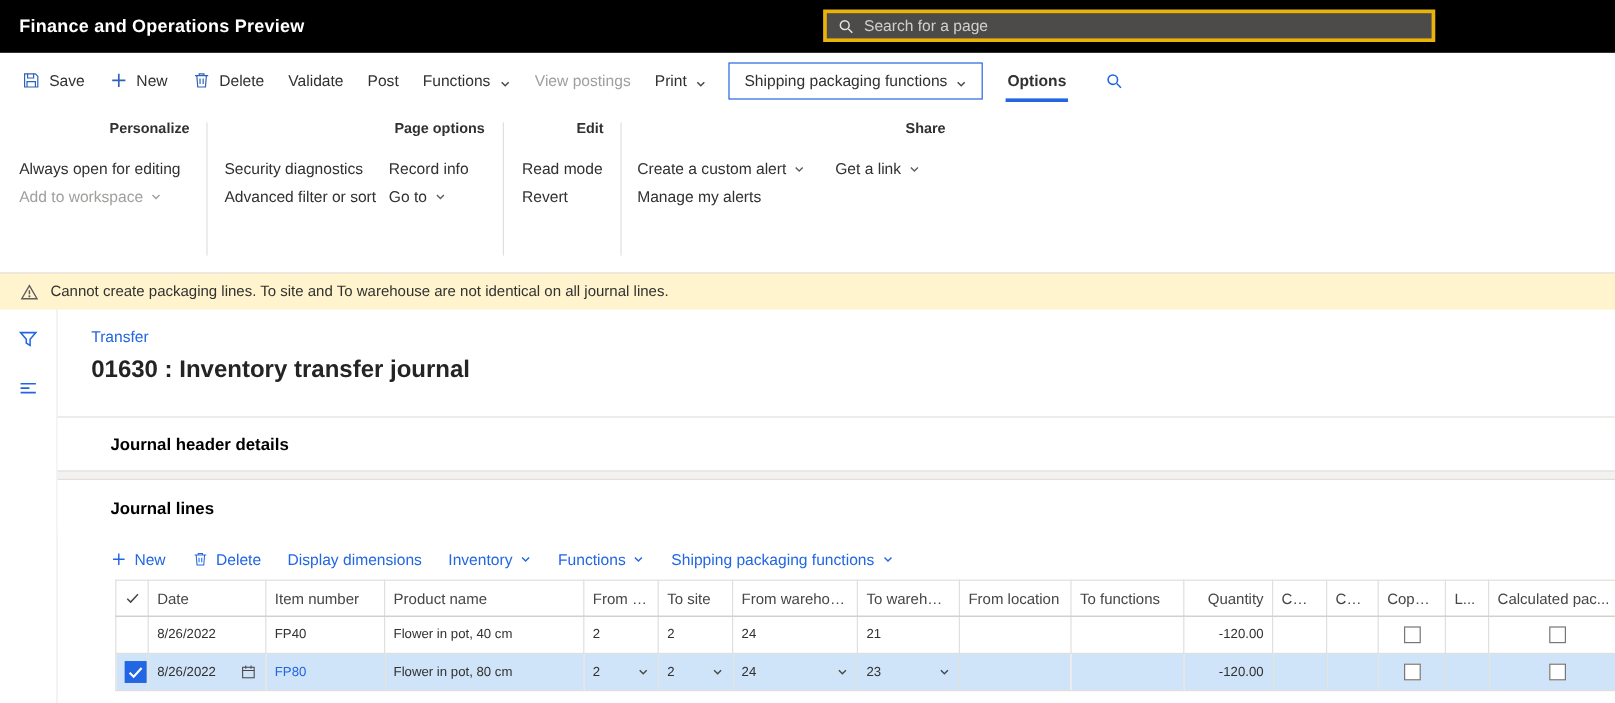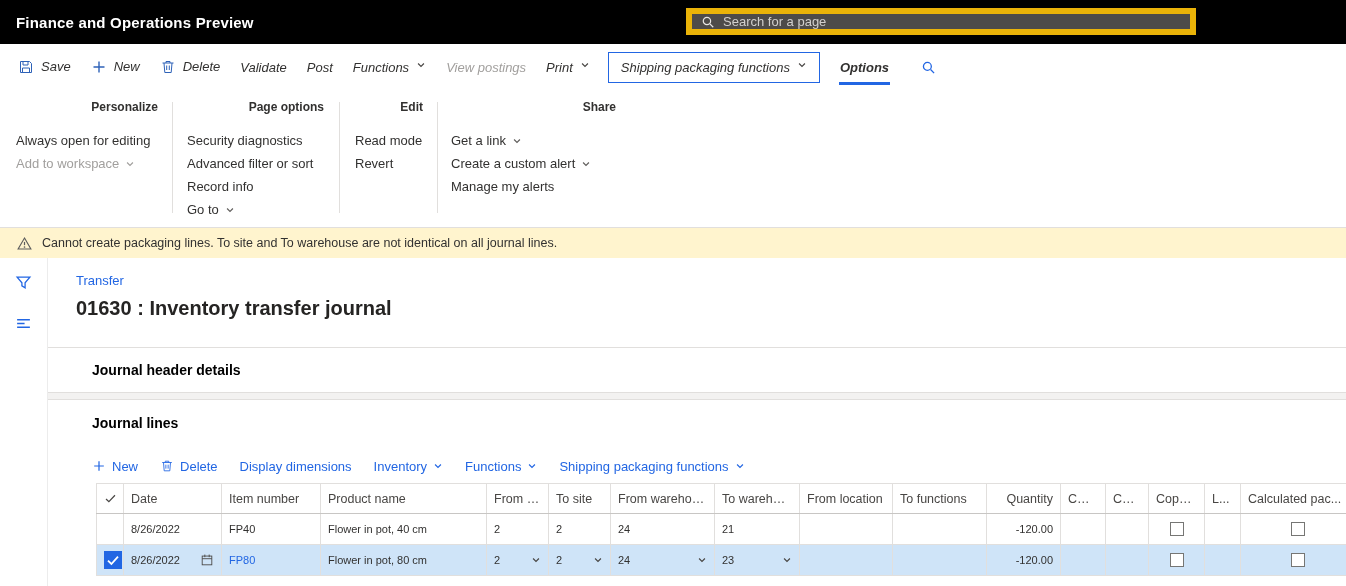--- a/index.html
+++ b/index.html
@@ -8,42 +8,42 @@
   }
   *{margin:0;padding:0;box-sizing:border-box;}
   html,body{width:1346px;height:586px;}
   body{font-family:"Liberation Sans","DejaVu Sans",sans-serif;font-size:13px;color:var(--text);background:#fff;overflow:hidden;}
   svg{display:block;}
   button{font:inherit;color:inherit;background:none;border:none;cursor:pointer;text-align:left;}
 
   
   .topbar{height:44px;background:#000;position:relative;display:flex;align-items:center;padding:0 16px;}
   .topbar-title{color:#fff;font-size:15px;font-weight:700;letter-spacing:.2px;}
-  .topbar-search{position:absolute;left:686px;top:8px;width:510px;height:27px;background:#4d4b49;border:6px solid #eab308;display:flex;align-items:center;padding:0 9px;gap:8px;}
+  .topbar-search{position:absolute;left:686px;top:8px;width:510px;height:27px;background:#4d4b49;border:3px solid #eab308;display:flex;align-items:center;padding:0 9px;gap:8px;}
   .topbar-search svg{width:14px;height:14px;color:#e8e6e3;flex:none;}
   .topbar-search input{flex:1;background:transparent;border:none;outline:none;color:#f3f2f1;font:inherit;}
   .topbar-search input::placeholder{color:#d2d0ce;}
 
   
   .cmdbar{height:46px;display:flex;align-items:center;padding:0 8px;}
-  .cmd{display:flex;align-items:flex-start;gap:7px;padding:6px 10px;color:var(--text);white-space:nowrap;font-style:italic;}
+  .cmd{display:flex;align-items:flex-end;gap:7px;padding:6px 10px;color:var(--text);white-space:nowrap;}
   .cicon{width:16px;height:16px;color:#2e62b8;flex:none;}
   .chev{width:10px;height:10px;color:#484644;flex:none;}
   .cmd.disabled{color:var(--disabled);}
   .cmd.boxed{border:1px solid var(--accent);margin:0 8px;padding:7px 12px;}
   .cmd.tab-active{font-weight:700;position:relative;margin-left:2px;}
   .cmd.tab-active::after{content:"";position:absolute;left:9px;right:9px;bottom:-4px;height:3px;background:var(--accent);}
   .cmd-search{padding:6px 10px;margin-left:12px;}
   .cmd-search svg{width:15px;height:15px;color:var(--accent);}
 
   
   .ribbon{height:137px;display:flex;align-items:flex-start;padding:10px 0 0 16px;}
   .rgroup{display:flex;flex-direction:column;}
   .rtitle{font-size:12px;font-weight:700;text-align:right;margin-bottom:15px;width:100%;}
-  .rcols{display:flex;flex-direction:column;}
+  .rcols{display:flex;}
   .rcol{display:flex;flex-direction:column;align-items:flex-start;}
   .ritem{display:flex;align-items:center;gap:6px;padding:3px 0;height:23px;color:var(--text);white-space:nowrap;}
   .ritem .chev{color:#605e5c;}
   .ritem.disabled{color:var(--disabled);}
   .ritem.disabled .chev{color:var(--disabled);}
   .rsep{width:1px;background:var(--border);align-self:stretch;margin:2px 0 14px 0;}
   .g-personalize{width:142px;margin-right:14px;}
   .g-pageopts{margin-left:14px;}
   .g-pageopts .c1{width:137px;}
   .g-pageopts .c2{width:80px;}
@@ -210,38 +210,38 @@
         <span>Read mode</span>
       </button>
     <button class="ritem">
         <span>Revert</span>
       </button>
   </div>
   <div class="rsep" style="margin-left:14px;"></div>
   <div class="rgroup g-share">
     <div class="rtitle">Share</div>
     <div class="rcols">
+      <div class="rcol c2">
+        <button class="ritem">
+          <span>Create a custom alert</span>
+          <svg class="chev" viewBox="0 0 12 12">
+              <path d="M2.5 4.2 6 7.8 9.5 4.2" fill="none" stroke="currentColor" stroke-width="1.4"></path>
+            </svg>
+        </button>
+        <button class="ritem">
+            <span>Manage my alerts</span>
+          </button>
+      </div>
       <div class="rcol c1">
         <button class="ritem">
           <span>Get a link</span>
           <svg class="chev" viewBox="0 0 12 12">
               <path d="M2.5 4.2 6 7.8 9.5 4.2" fill="none" stroke="currentColor" stroke-width="1.4"></path>
             </svg>
         </button>
-      </div>
-      <div class="rcol c2">
-        <button class="ritem">
-          <span>Create a custom alert</span>
-          <svg class="chev" viewBox="0 0 12 12">
-              <path d="M2.5 4.2 6 7.8 9.5 4.2" fill="none" stroke="currentColor" stroke-width="1.4"></path>
-            </svg>
-        </button>
-        <button class="ritem">
-            <span>Manage my alerts</span>
-          </button>
       </div>
     </div>
   </div>
 </div>
 
 <div class="warnbar">
   <svg class="warn-ico" viewBox="0 0 16 16">
       <path d="M8 2.2 14.8 13.8H1.2Z" fill="none" stroke="#5c5c5c" stroke-width="1.2"></path>
       <path d="M8 6.3v3.5" stroke="#5c5c5c" stroke-width="1.3"></path>
       <circle cx="8" cy="11.7" r="0.9" fill="#5c5c5c"></circle>

